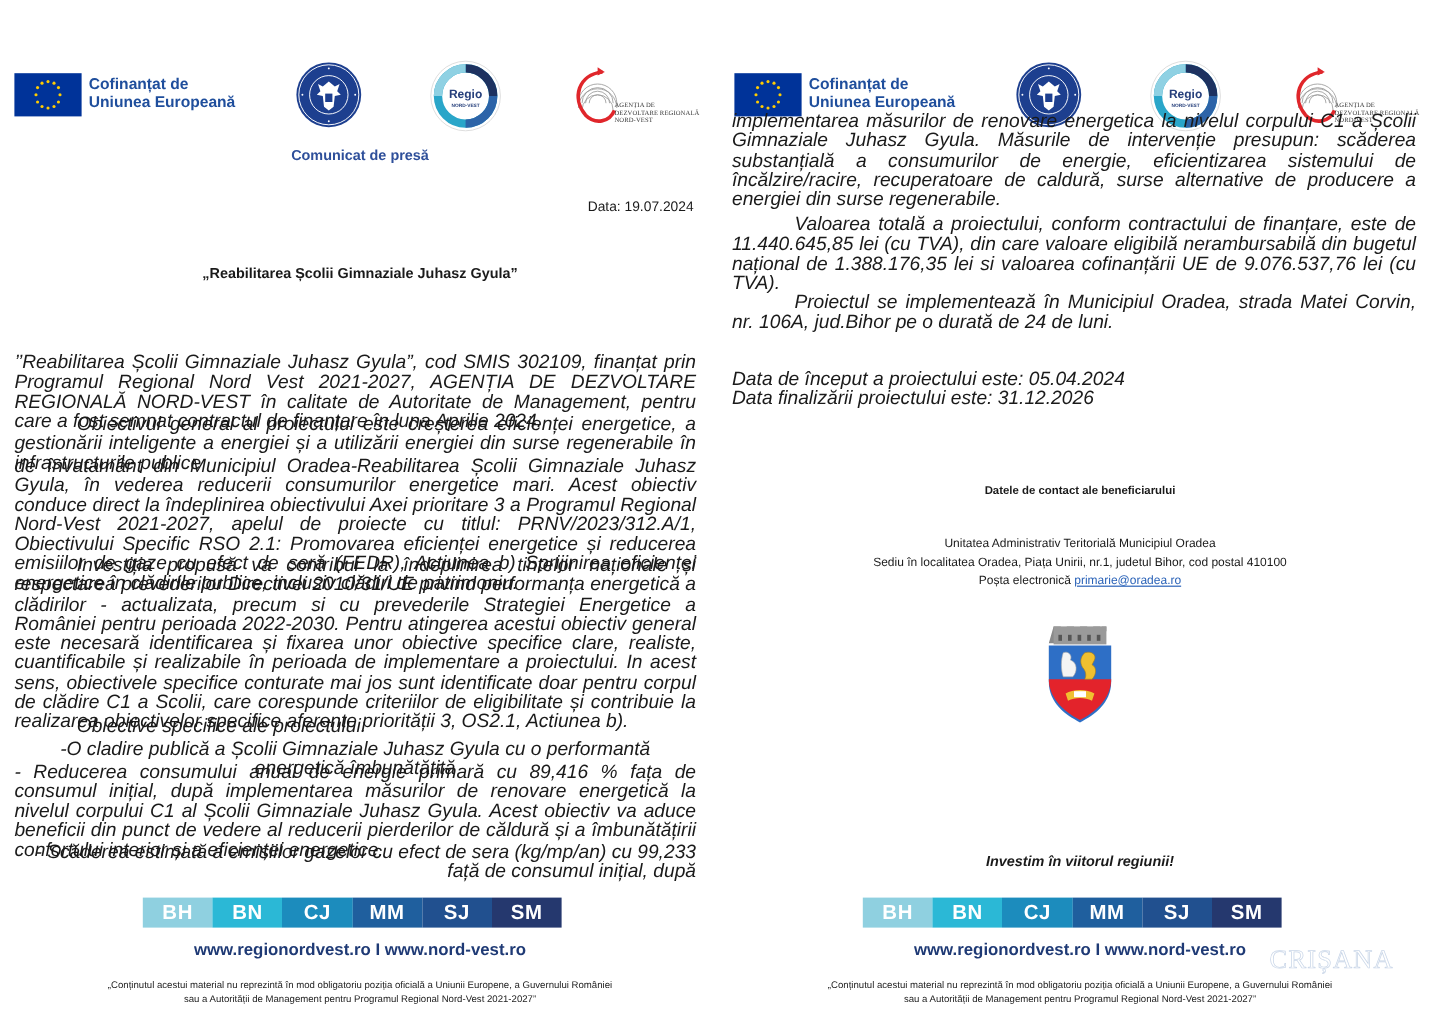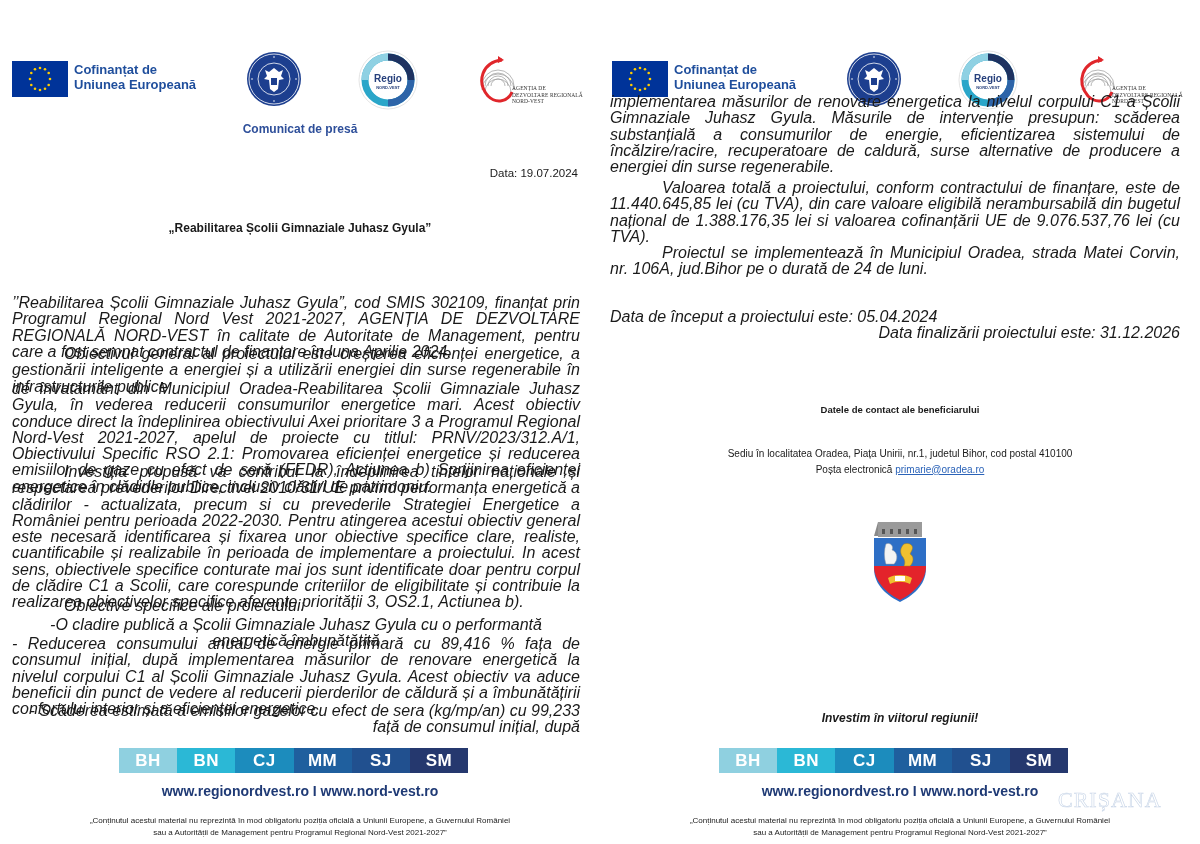--- a/index.html
+++ b/index.html
@@ -225,24 +225,25 @@
         <div>NORD-VEST</div>
       </div>
     </div>
   </div>
 </div>
 
 <div class="txt p-right" style="top:94px;">implementarea măsurilor de renovare energetica la nivelul corpului C1 a Școlii Gimnaziale Juhasz Gyula. Măsurile de intervenție presupun: scăderea substanțială a consumurilor de energie, eficientizarea sistemului de încălzire/racire, recuperatoare de caldură, surse alternative de producere a energiei din surse regenerabile.</div>
 <div class="txt p-right indent" style="top:180px;">Valoarea totală a proiectului, conform contractului de finanțare, este de 11.440.645,85 lei (cu TVA), din care valoare eligibilă nerambursabilă din bugetul național de 1.388.176,35 lei si valoarea cofinanțării UE de 9.076.537,76 lei (cu TVA).</div>
 <div class="txt p-right indent" style="top:245px;">Proiectul se implementează în Municipiul Oradea, strada Matei Corvin, nr. 106A, jud.Bihor pe o durată de 24 de luni.</div>
 <div class="txt p-right" style="top:309px; text-align:left;">Data de început a proiectului este: 05.04.2024</div>
-<div class="txt p-right" style="top:325px; text-align:right;">Data finalizării proiectului este: 31.12.2026</div>
+<div class="txt p-right" style="top:325px; text-align:left;">Data finalizării proiectului este: 31.12.2026</div>
 
 <div class="contact-head">Datele de contact ale beneficiarului</div>
 <div class="contact">
+  <div>Unitatea Administrativ Teritorială Municipiul Oradea</div>
   <div>Sediu în localitatea Oradea, Piața Unirii, nr.1, judetul Bihor, cod postal 410100</div>
   <div>
     <span>Poșta electronică</span>
     <a href="#">primarie@oradea.ro</a>
   </div>
 </div>
 
 <div class="crest">
   <svg width="64" height="86" viewBox="0 0 64 86">
     <path d="M10 4 h6 v4 h5 v-4 h6 v4 h5 v-4 h6 v4 h5 v-4 h6 v4 h5 v-4 h-4 v14 h-44 z" fill="#8a8a8a"></path>

